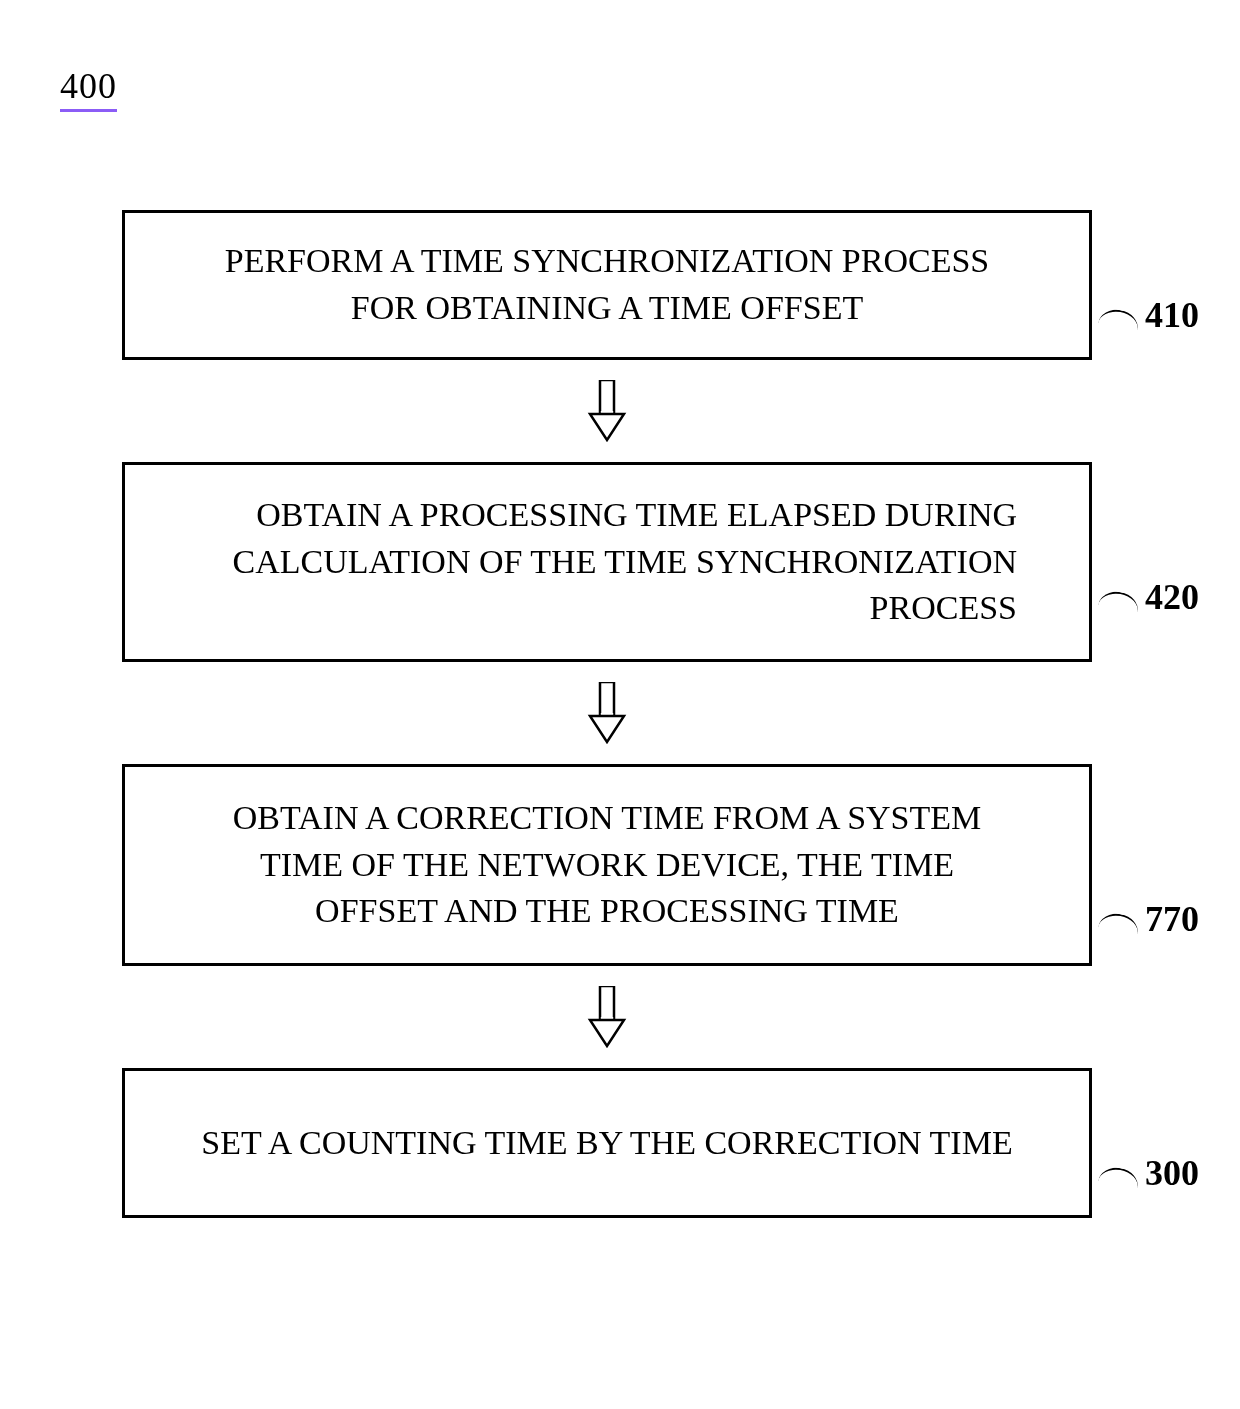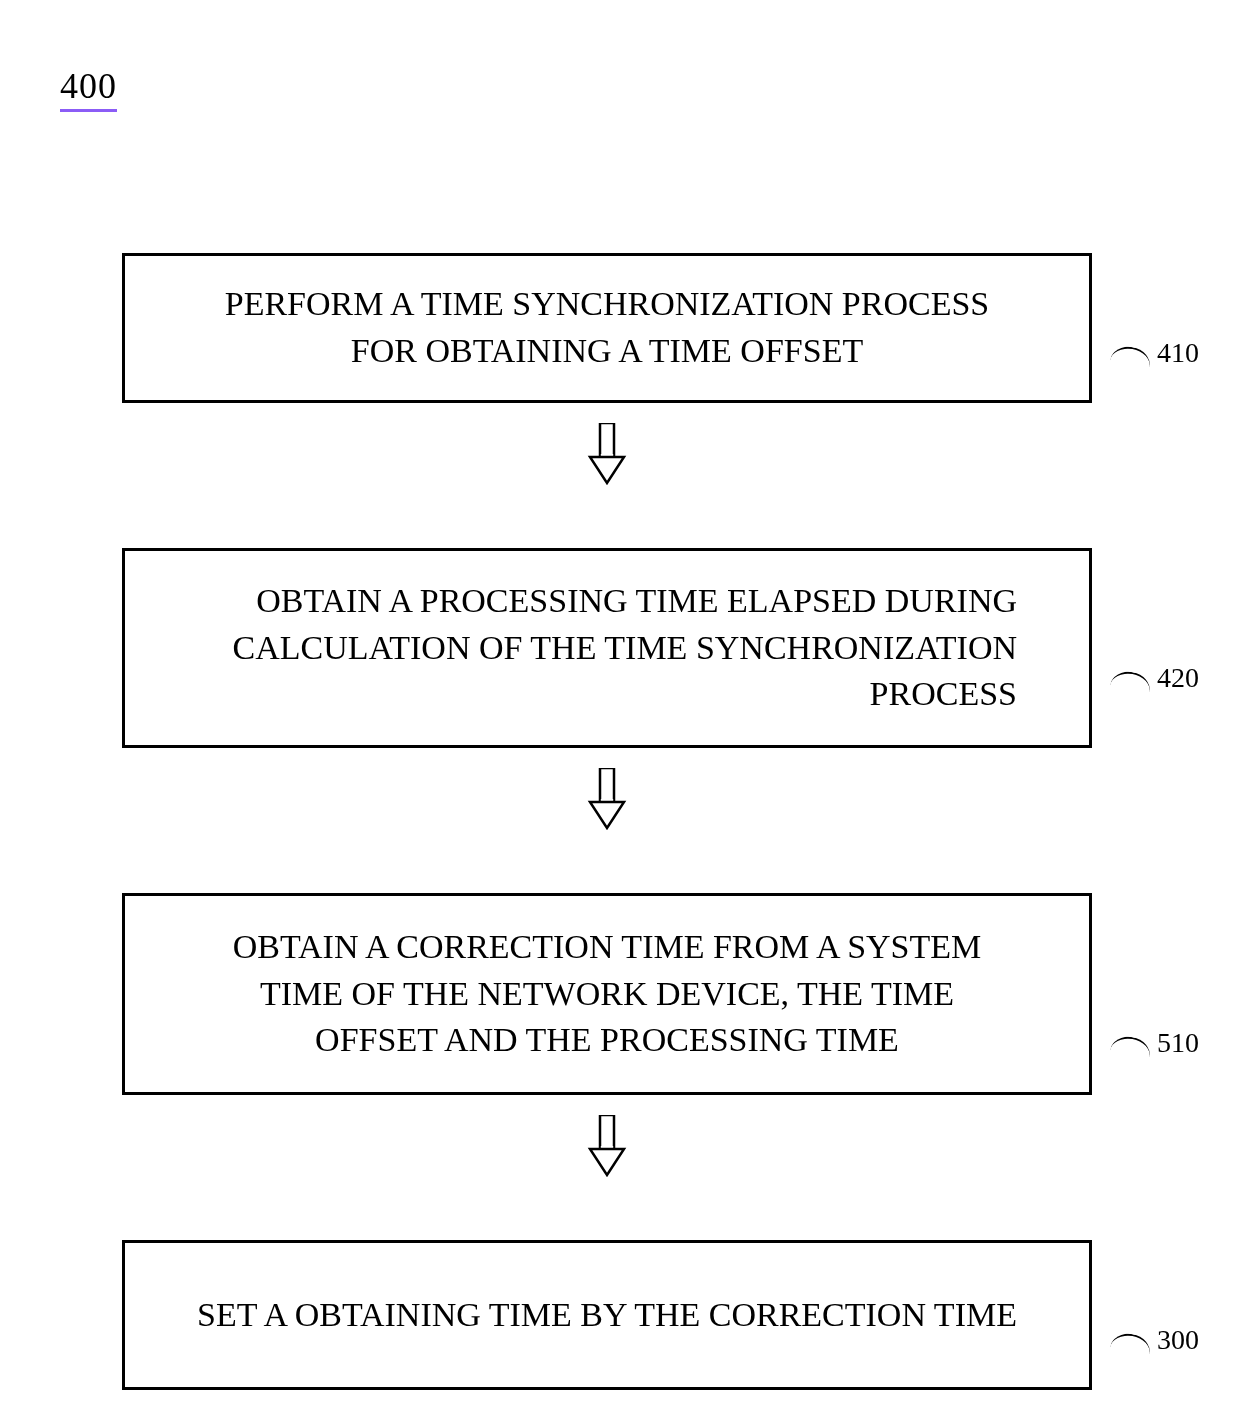--- a/index.html
+++ b/index.html
@@ -37,29 +37,29 @@
     box-sizing: border-box;
     width: 970px;
     border: 3px solid #000;
     display: flex;
     align-items: center;
     justify-content: center;
     padding: 20px 40px;
     text-align: center;
     font-size: 34px;
     line-height: 1.38;
-    margin-top: 43px;
   }
   .step .text {
     max-width: 820px;
   }
   .step-label {
     position: absolute;
-    font-size: 28px;
+    font-size: 36px;
     white-space: nowrap;
+    font-weight: bold;
   }
   
   .step-label::before {
     content: "";
     position: absolute;
     left: -46px;
     top: 50%;
     width: 40px;
     height: 18px;
     margin-top: -6px;
@@ -114,30 +114,30 @@
     <div class="arrow">
       <svg width="40" height="62" viewBox="0 0 40 62">
         <rect x="13" y="0" width="14" height="34" fill="#fff" stroke="#000" stroke-width="2.5"></rect>
         <rect x="13.8" y="31" width="12.4" height="4" fill="#fff"></rect>
         <polygon points="3,34 37,34 20,60" fill="#fff" stroke="#000" stroke-width="2.5" stroke-linejoin="miter"></polygon>
       </svg>
     </div>
 
     <div class="step h3">
       <span class="text">OBTAIN A CORRECTION TIME FROM A SYSTEM TIME OF THE NETWORK DEVICE, THE TIME OFFSET AND THE PROCESSING TIME</span>
-      <span class="step-label lbl-430">510</span>
+      <span class="step-label lbl-430">770</span>
     </div>
 
     <div class="arrow">
       <svg width="40" height="62" viewBox="0 0 40 62">
         <rect x="13" y="0" width="14" height="34" fill="#fff" stroke="#000" stroke-width="2.5"></rect>
         <rect x="13.8" y="31" width="12.4" height="4" fill="#fff"></rect>
         <polygon points="3,34 37,34 20,60" fill="#fff" stroke="#000" stroke-width="2.5" stroke-linejoin="miter"></polygon>
       </svg>
     </div>
 
     <div class="step h4">
-      <span class="text">SET A OBTAINING TIME BY THE CORRECTION TIME</span>
+      <span class="text">SET A COUNTING TIME BY THE CORRECTION TIME</span>
       <span class="step-label lbl-440">300</span>
     </div>
 
   </div>
 </div>
 
 </body></html>

